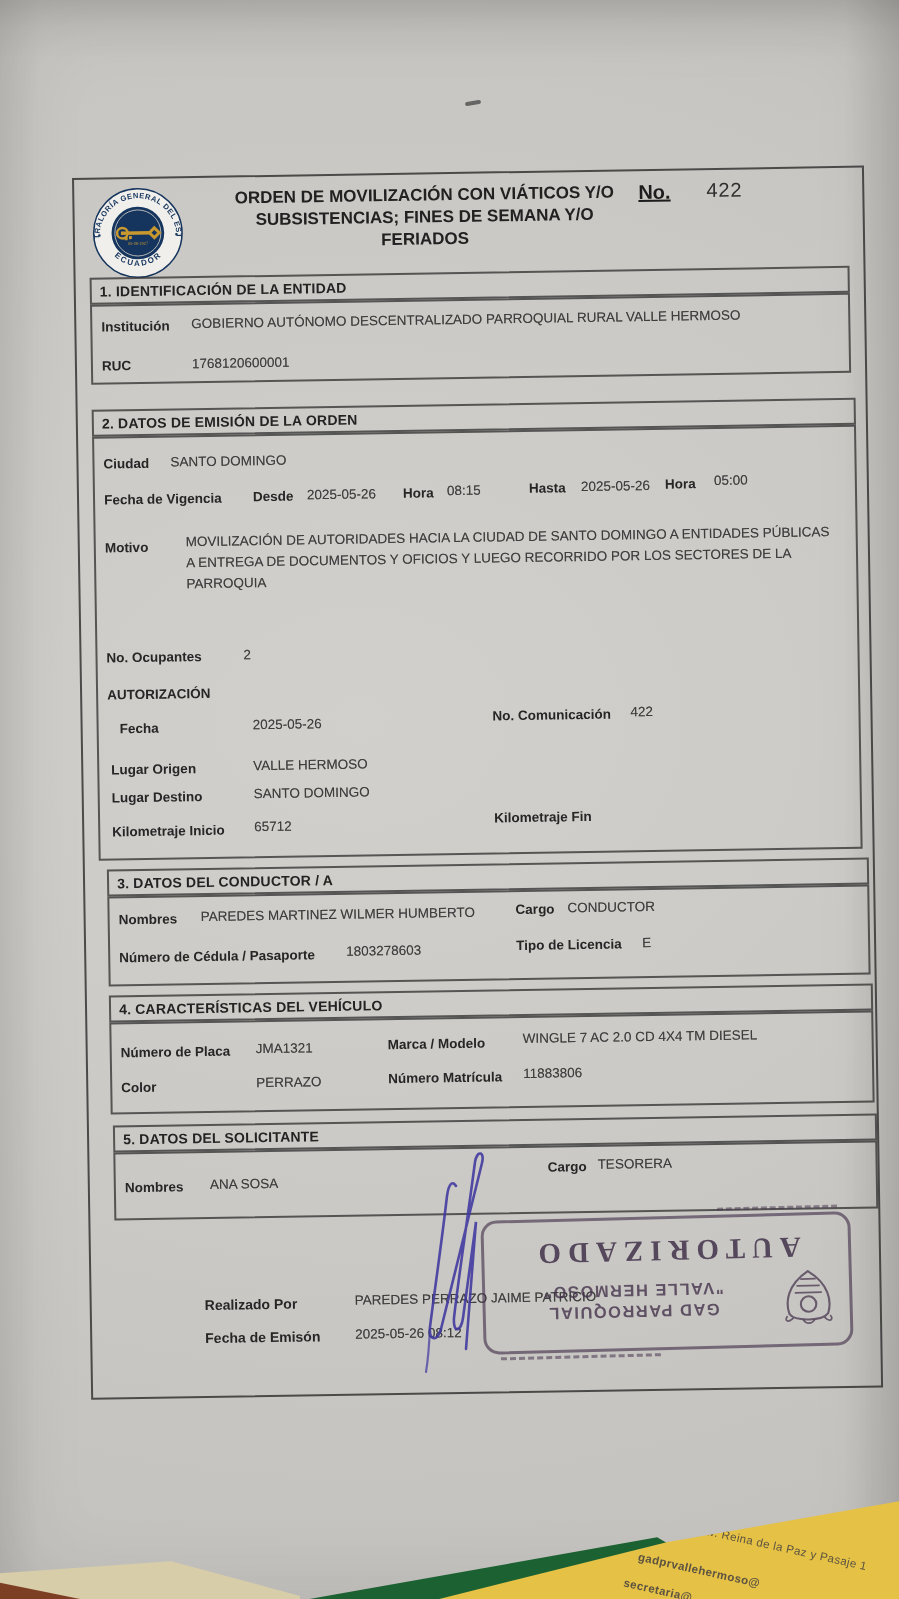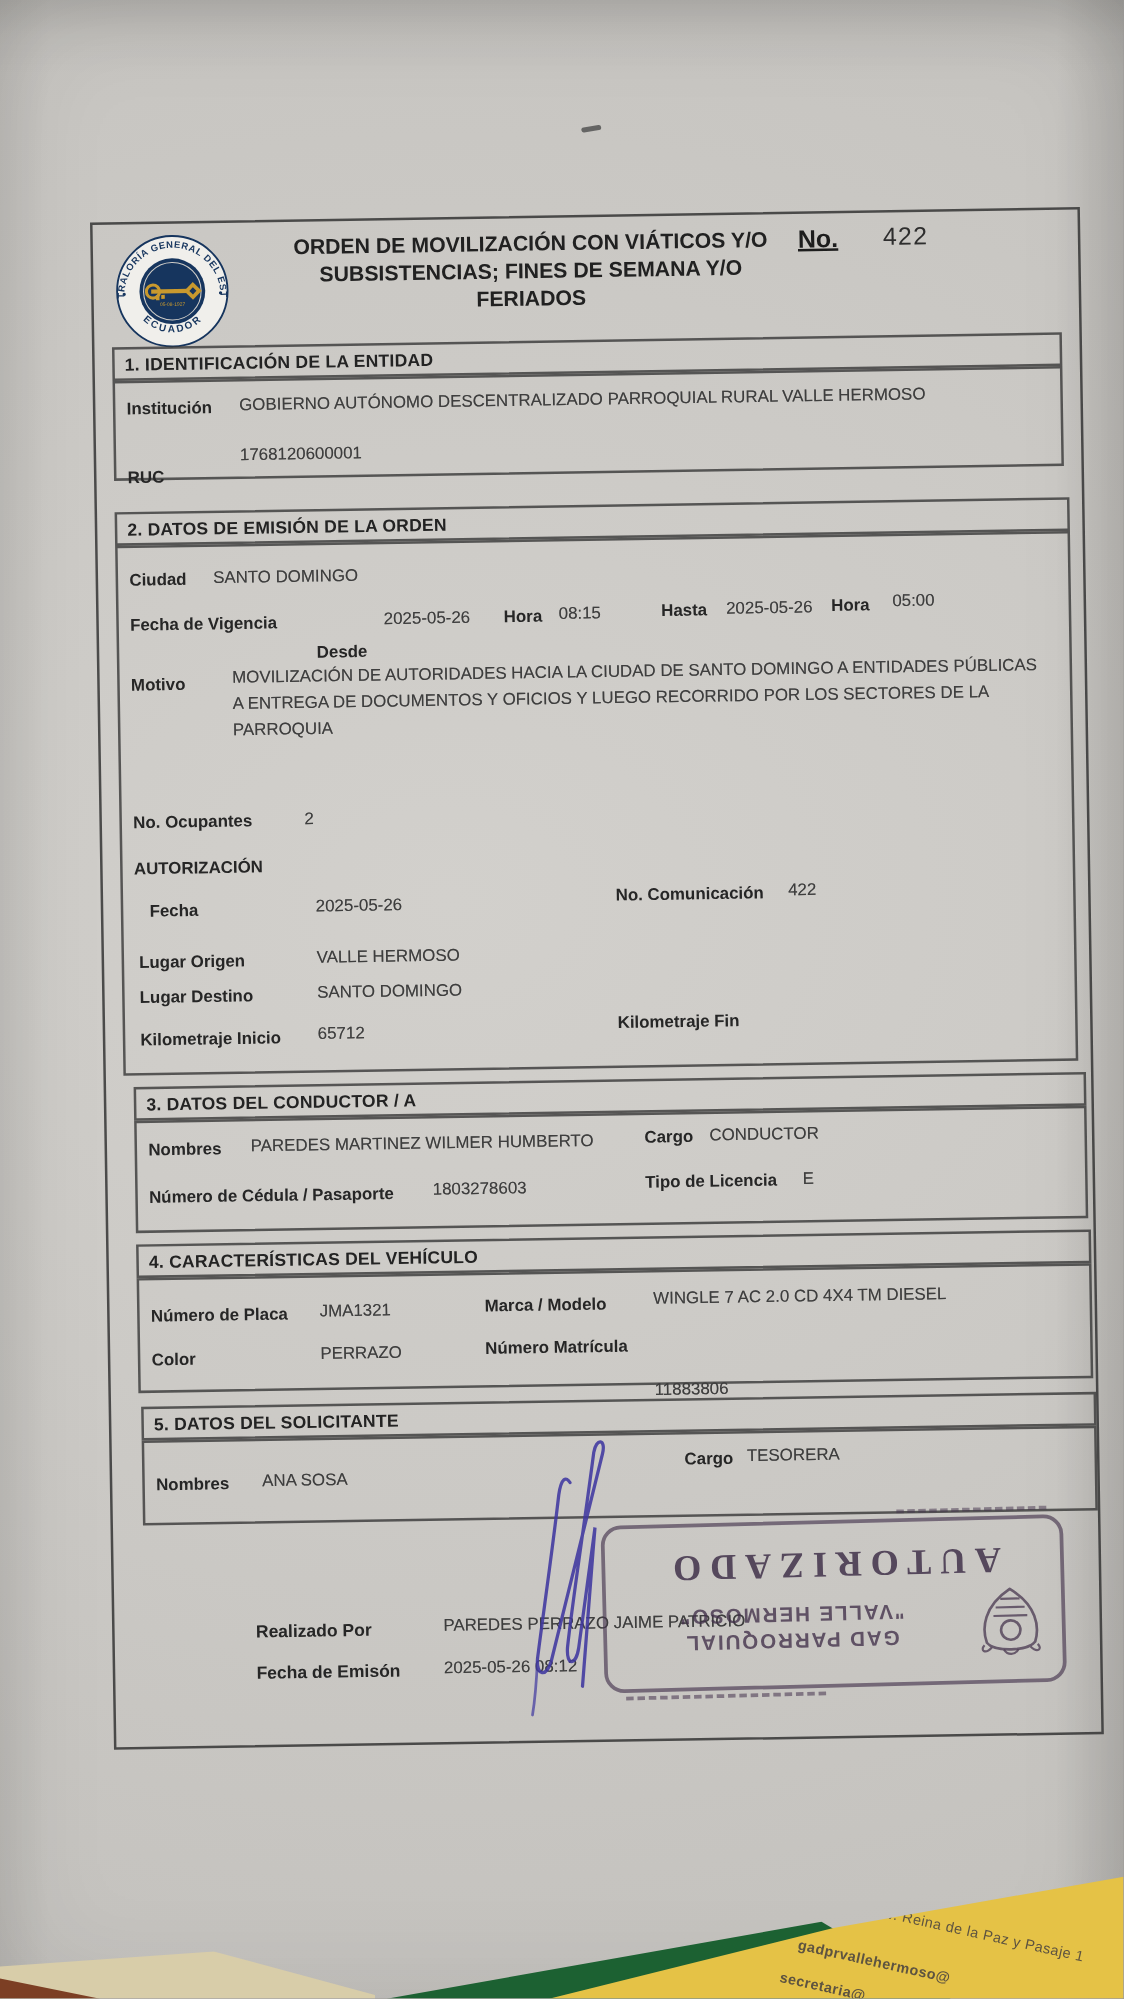--- a/index.html
+++ b/index.html
@@ -103,31 +103,31 @@
       <div>SUBSISTENCIAS; FINES DE SEMANA Y/O</div>
       <div>FERIADOS</div>
     </div>
     <div class="no-label">No.</div>
     <div class="no-value">422</div>
 
     <div class="box sechead" style="left:14px;top:98px;width:760px;height:27px;">1. IDENTIFICACIÓN DE LA ENTIDAD</div>
     <div class="box" style="left:14px;top:125px;width:760px;height:80px;position:absolute;">
       <span class="lbl" style="left:9px;top:13px;">Institución</span>
       <span class="val" style="left:99px;top:11px;">GOBIERNO AUTÓNOMO DESCENTRALIZADO PARROQUIAL RURAL VALLE HERMOSO</span>
-      <span class="lbl" style="left:9px;top:68px;">RUC</span>
+      <span class="lbl" style="left:9px;top:52px;">RUC</span>
       <span class="val" style="left:99px;top:51px;">1768120600001</span>
     </div>
 
     <div class="box sechead" style="left:14px;top:230px;width:764px;height:27px;">2. DATOS DE EMISIÓN DE LA ORDEN</div>
     <div class="box" style="left:14px;top:257px;width:764px;height:424px;position:absolute;">
       <span class="lbl" style="left:9px;top:18px;">Ciudad</span>
       <span class="val" style="left:76px;top:17px;">SANTO DOMINGO</span>
 
       <span class="lbl" style="left:9px;top:54px;">Fecha de Vigencia</span>
-      <span class="lbl" style="left:158px;top:53px;margin-top:25px;">Desde</span>
+      <span class="lbl" style="left:158px;top:53px;">Desde</span>
       <span class="val" style="left:212px;top:52px;">2025-05-26</span>
       <span class="lbl" style="left:308px;top:52px;">Hora</span>
       <span class="val" style="left:352px;top:50px;">08:15</span>
       <span class="lbl" style="left:434px;top:49px;">Hasta</span>
       <span class="val" style="left:486px;top:48px;">2025-05-26</span>
       <span class="lbl" style="left:570px;top:47px;">Hora</span>
       <span class="val" style="left:619px;top:44px;">05:00</span>
 
       <span class="lbl" style="left:9px;top:102px;">Motivo</span>
       <div class="val" style="left:90px;top:94px;width:668px;line-height:21px;">
@@ -171,21 +171,21 @@
 
     <div class="box sechead" style="left:22px;top:816px;width:764px;height:27px;">4. CARACTERÍSTICAS DEL VEHÍCULO</div>
     <div class="box" style="left:22px;top:843px;width:764px;height:92px;position:absolute;">
       <span class="lbl" style="left:9px;top:21px;">Número de Placa</span>
       <span class="val" style="left:144px;top:19px;">JMA1321</span>
       <span class="lbl" style="left:276px;top:17px;">Marca / Modelo</span>
       <span class="val" style="left:411px;top:13px;">WINGLE 7 AC 2.0 CD 4X4 TM DIESEL</span>
       <span class="lbl" style="left:9px;top:56px;">Color</span>
       <span class="val" style="left:144px;top:53px;">PERRAZO</span>
       <span class="lbl" style="left:276px;top:51px;">Número Matrícula</span>
-      <span class="val" style="left:411px;top:48px;margin-top:38px;">11883806</span>
+      <span class="val" style="left:411px;top:48px;">11883806</span>
     </div>
 
     <div class="box sechead" style="left:24px;top:946px;width:764px;height:27px;">5. DATOS DEL SOLICITANTE</div>
     <div class="box" style="left:24px;top:973px;width:764px;height:68px;position:absolute;">
       <span class="lbl" style="left:9px;top:26px;">Nombres</span>
       <span class="val" style="left:94px;top:24px;">ANA SOSA</span>
       <span class="lbl" style="left:432px;top:12px;">Cargo</span>
       <span class="val" style="left:482px;top:10px;">TESORERA</span>
     </div>
 

